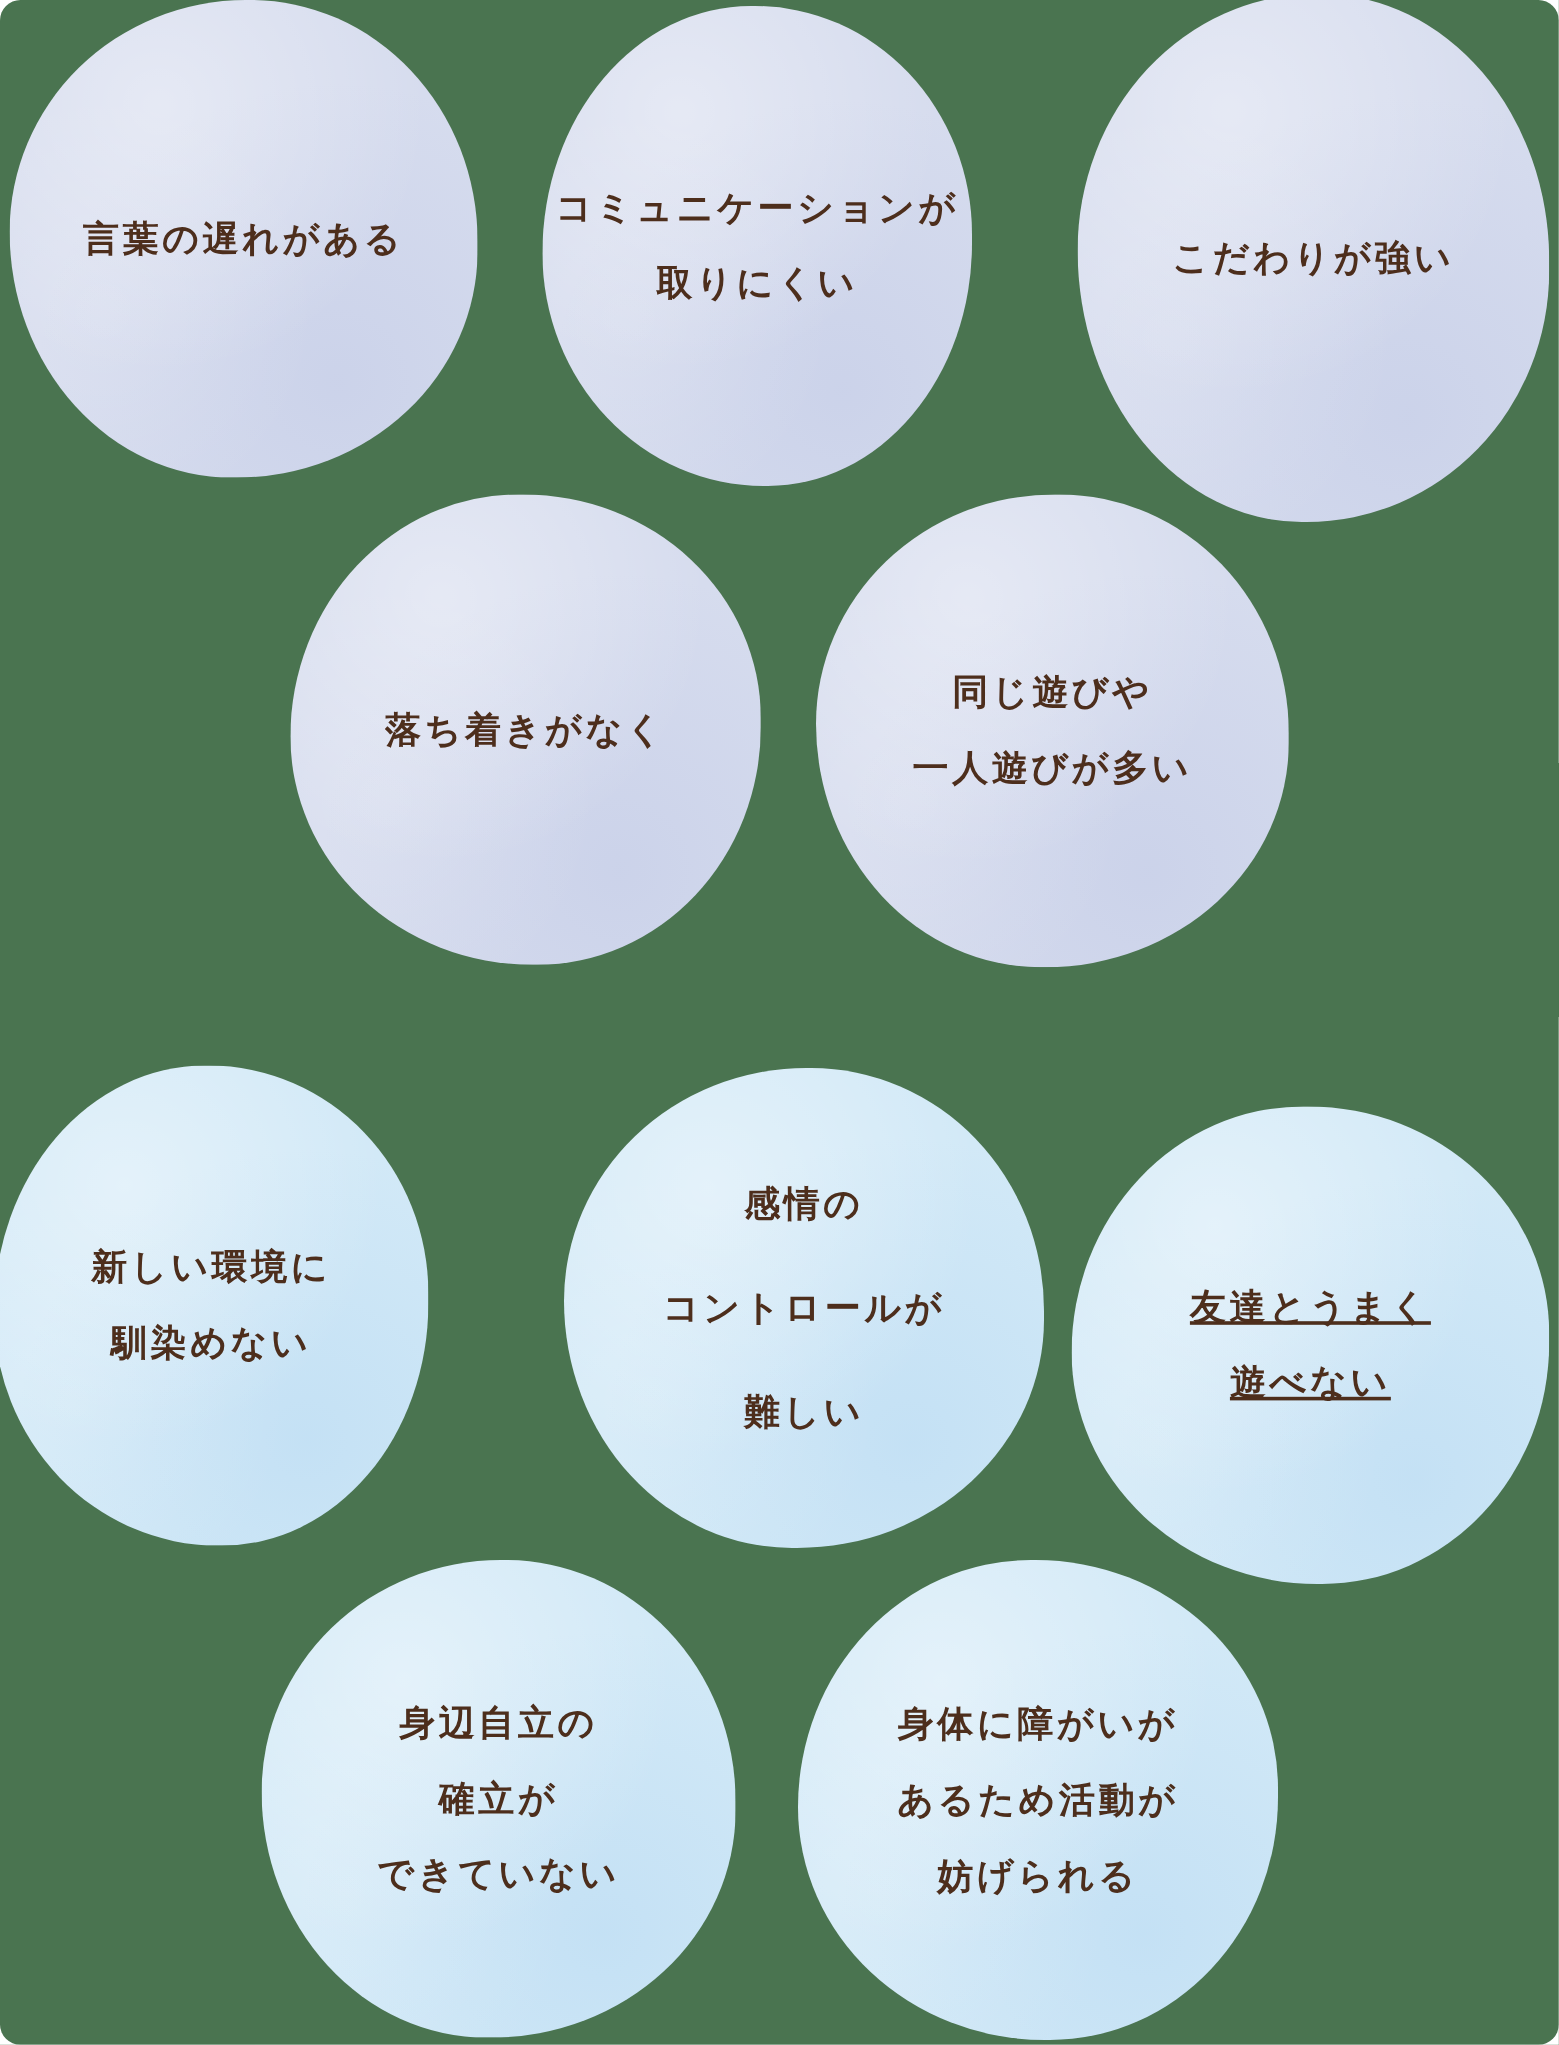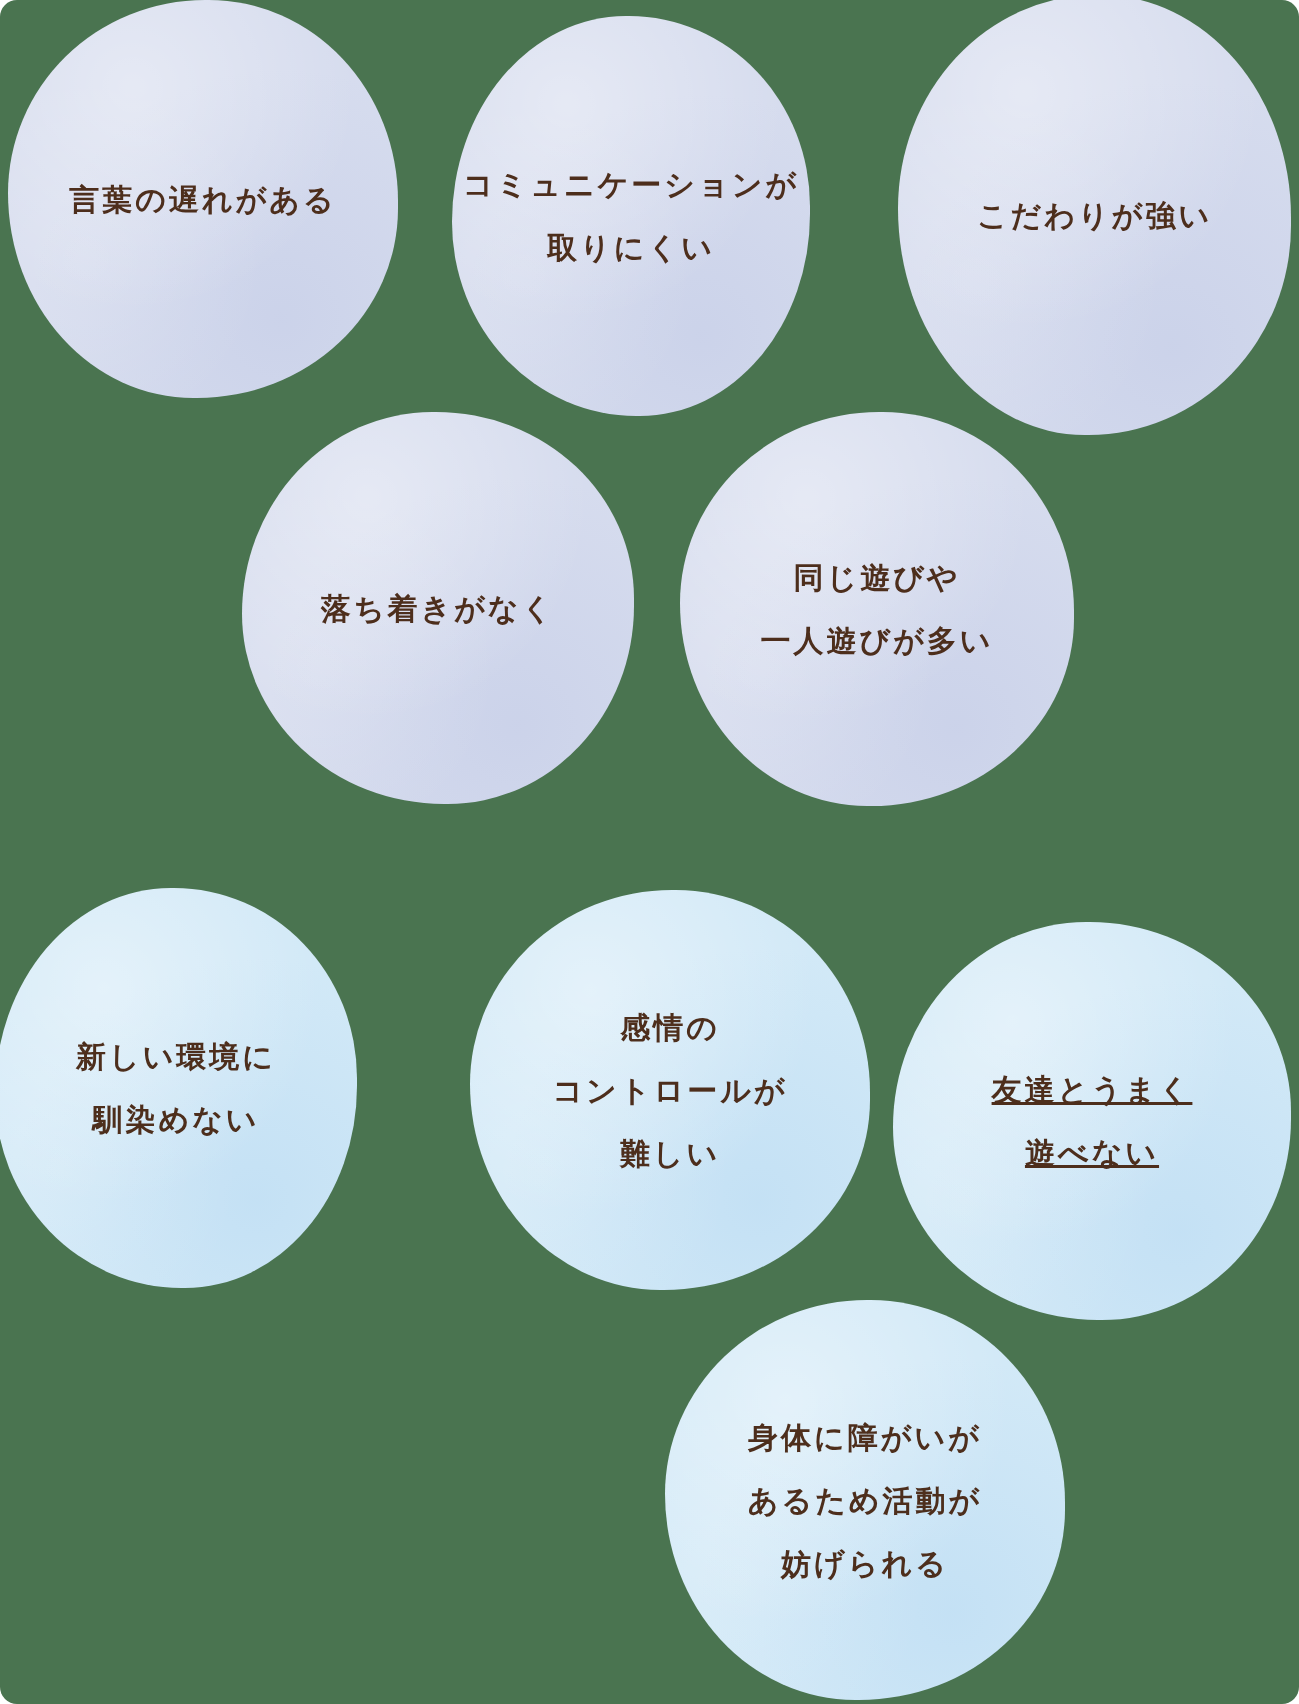--- a/index.html
+++ b/index.html
@@ -52,45 +52,50 @@
     white-space: nowrap;
   }
 </style>
 </head>
 <body>
 
 <div class="canvas" style="background-color: rgb(74, 116, 80); border-radius: 17px;">
     <div class="bubble lavender" style="left: 8px; top: 0px; width: 390px; height: 398px; background-color: rgb(214, 220, 238); color: rgb(77, 46, 28);">
       <span class="line">言葉の遅れがある</span>
     </div>
-    <div class="bubble lavender" style="left: 452px; top: 16px; width: 358px; height: 400px; background-color: rgb(214, 220, 238); color: rgb(77, 46, 28); align-items: center;">
+    <div class="bubble lavender" style="left: 452px; top: 5px; width: 358px; height: 400px; background-color: rgb(214, 220, 238); color: rgb(77, 46, 28); align-items: center;">
       <span class="line">コミュニケーションが</span>
       <span class="line">取りにくい</span>
     </div>
     <div class="bubble lavender" style="left: 898px; top: -5px; width: 393px; height: 440px; background-color: rgb(214, 220, 238); color: rgb(77, 46, 28);">
       <span class="line">こだわりが強い</span>
     </div>
     <div class="bubble lavender" style="left: 242px; top: 412px; width: 392px; height: 392px; background-color: rgb(214, 220, 238); color: rgb(77, 46, 28);">
       <span class="line">落ち着きがなく</span>
     </div>
     <div class="bubble lavender" style="left: 680px; top: 412px; width: 394px; height: 394px; background-color: rgb(214, 220, 238); color: rgb(77, 46, 28);">
       <span class="line">同じ遊びや</span>
       <span class="line">一人遊びが多い</span>
     </div>
     <div class="bubble blue" style="left: -5px; top: 888px; width: 362px; height: 400px; background-color: rgb(210, 233, 247); color: rgb(77, 46, 28);">
       <span class="line">新しい環境に</span>
       <span class="line">馴染めない</span>
     </div>
-    <div class="bubble blue" style="left: 470px; top: 890px; width: 400px; height: 400px; background-color: rgb(210, 233, 247); color: rgb(77, 46, 28);">
+    <div class="bubble blue" style="left: 470px; top: 890px; width: 400px; height: 400px; background-color: rgb(210, 233, 247); color: rgb(77, 46, 28); gap: 24px;">
       <span class="line">感情の</span>
       <span class="line">コントロールが</span>
       <span class="line">難しい</span>
     </div>
     <div class="bubble blue" style="left: 893px; top: 922px; width: 398px; height: 398px; background-color: rgb(210, 233, 247); color: rgb(77, 46, 28); text-decoration: underline;">
       <span class="line">友達とうまく</span>
       <span class="line">遊べない</span>
+    </div>
+    <div class="bubble blue" style="left: 218px; top: 1300px; width: 395px; height: 398px; background-color: rgb(210, 233, 247); color: rgb(77, 46, 28);">
+      <span class="line">身辺自立の</span>
+      <span class="line">確立が</span>
+      <span class="line">できていない</span>
     </div>
     <div class="bubble blue" style="left: 665px; top: 1300px; width: 400px; height: 400px; background-color: rgb(210, 233, 247); color: rgb(77, 46, 28);">
       <span class="line">身体に障がいが</span>
       <span class="line">あるため活動が</span>
       <span class="line">妨げられる</span>
     </div>
   </div>
 
 </body></html>

